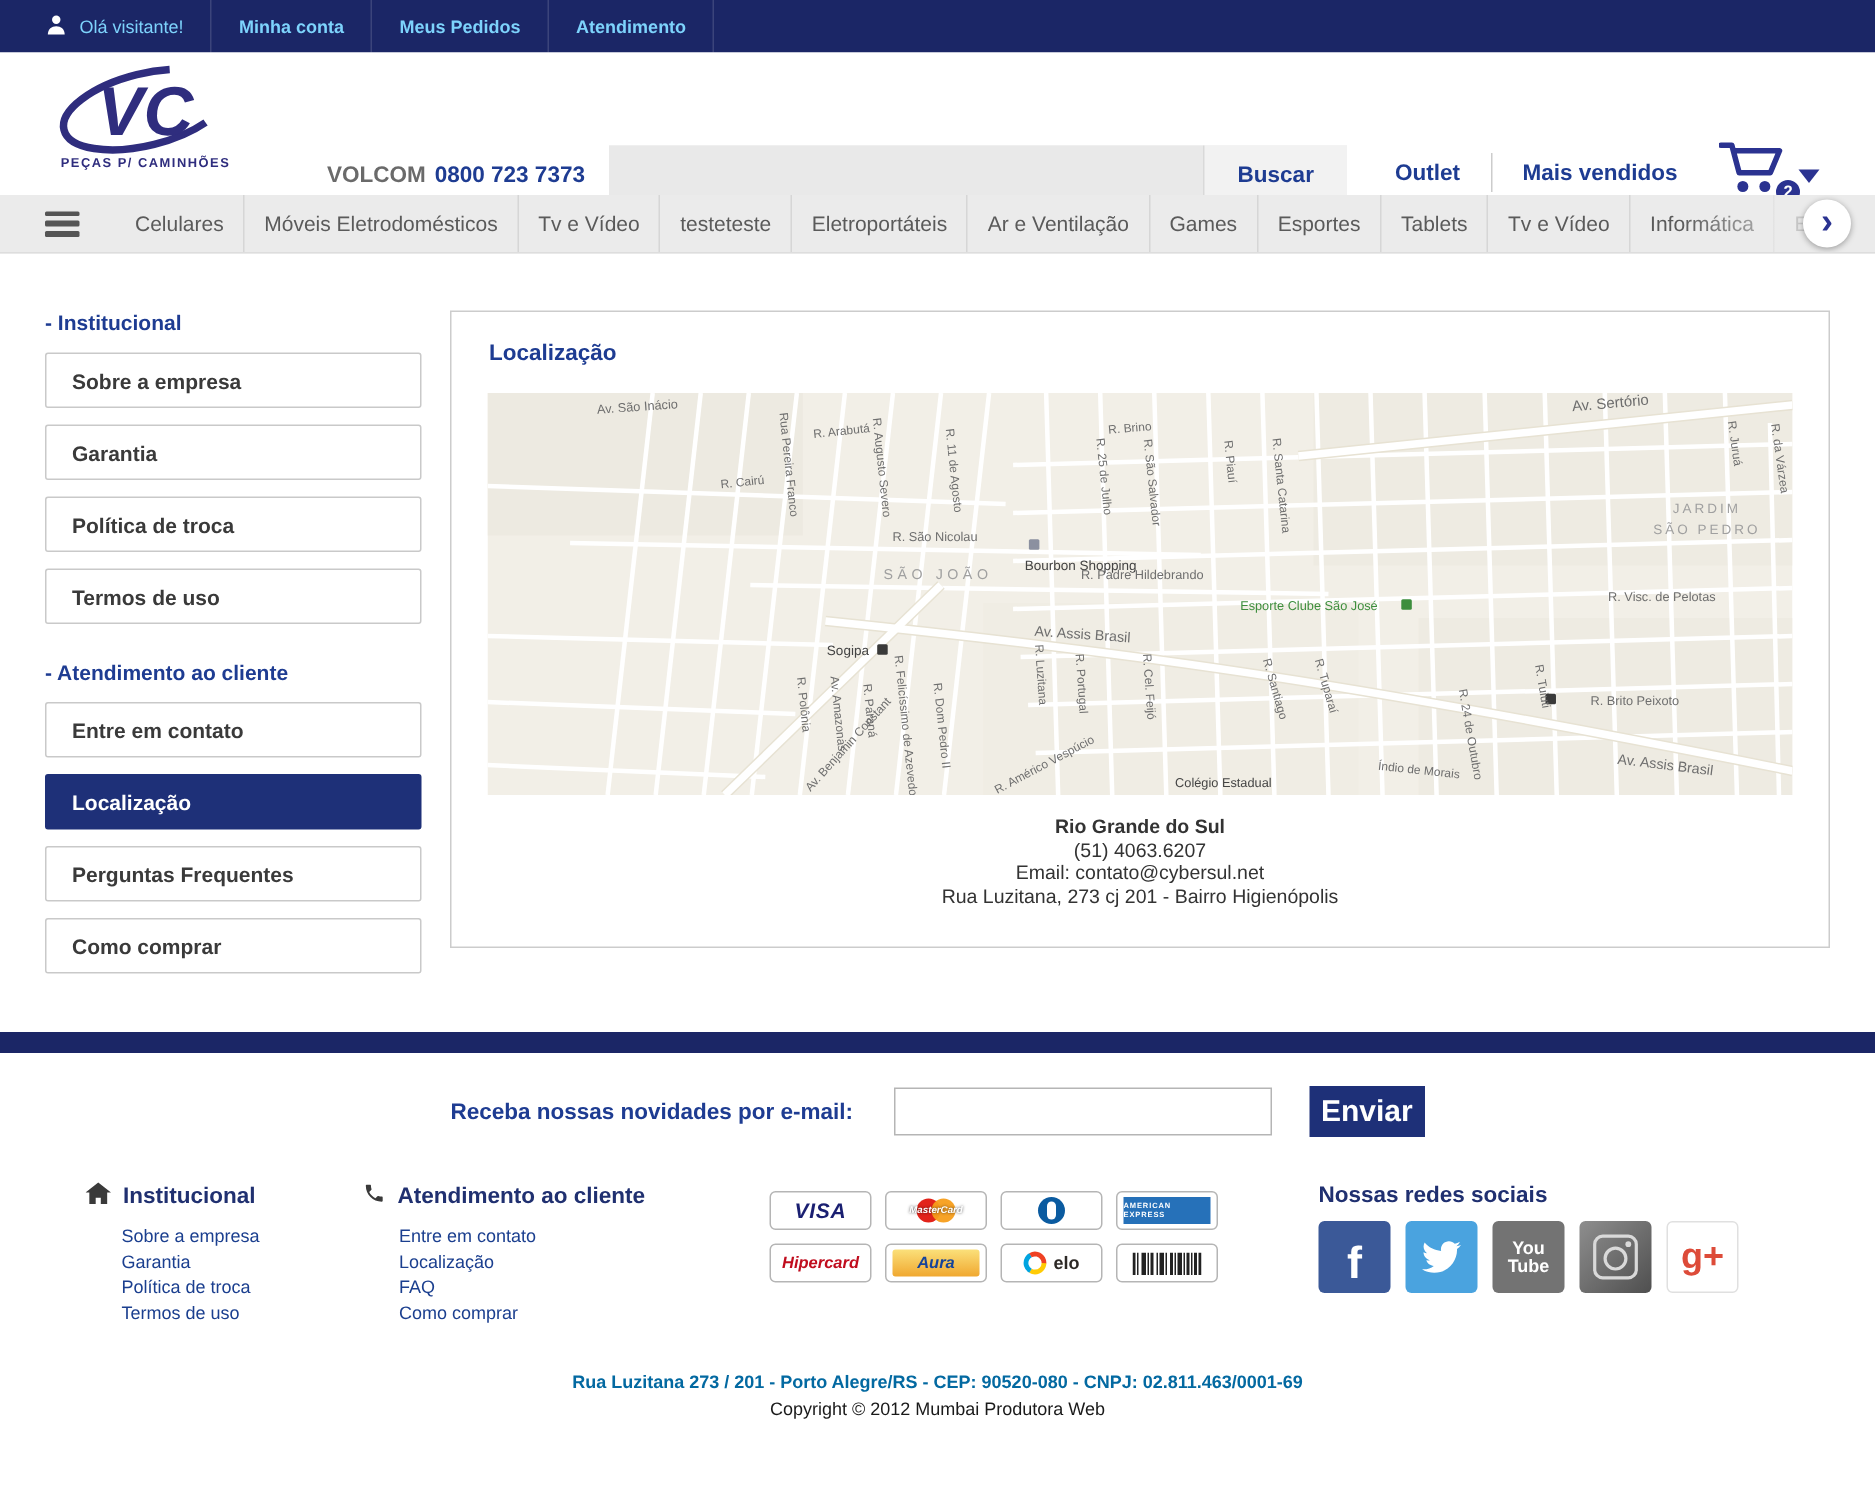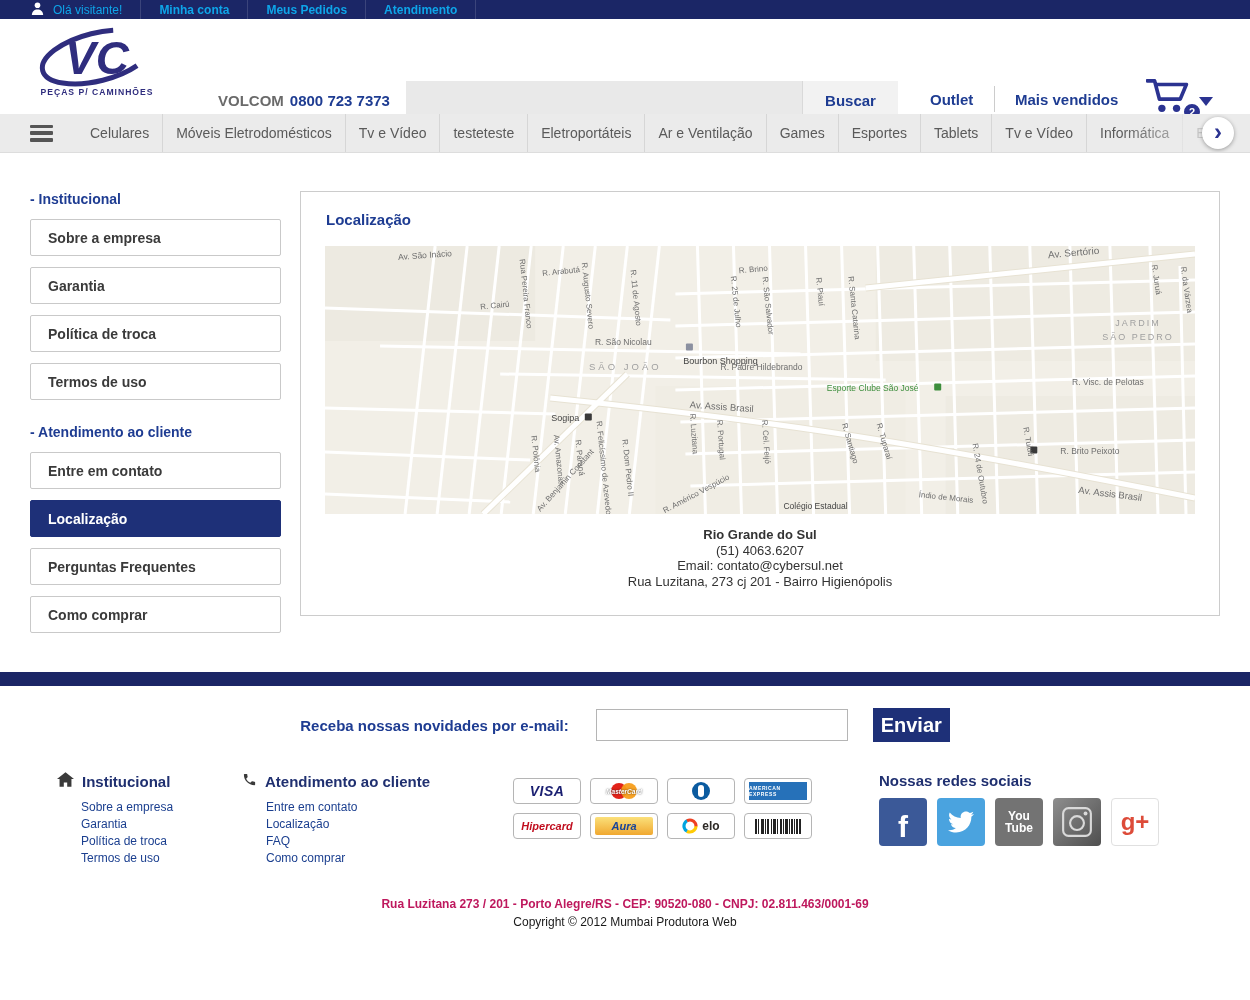--- a/index.html
+++ b/index.html
@@ -2,21 +2,21 @@
 <html><head>
 <meta charset="utf-8">
 <title>Localização</title>
 <style>
   *{box-sizing:border-box;margin:0;padding:0;}
   html,body{margin:0;}
   body{font-family:"Liberation Sans",sans-serif;background:#fff;}
   .page{width:1250px;height:1000px;position:relative;overflow:hidden;background:#fff;}
 
   
-  .topbar{height:19px;background:#1b2666;display:flex;align-items:stretch;color:#0ea5e9;font-size:12px;}
+  .topbar{height:35px;background:#1b2666;display:flex;align-items:stretch;color:#7dd3fc;font-size:12px;}
   .greeting{display:flex;align-items:center;gap:8px;padding:0 18px 0 30px;}
   .topbar-nav{display:flex;}
   .topbar-item{display:flex;align-items:center;padding:0 18px;font-weight:bold;cursor:pointer;border-left:1px solid rgba(255,255,255,.14);}
   .topbar-item:last-child{border-right:1px solid rgba(255,255,255,.14);}
 
   
   .header{height:95px;position:relative;background:#fff;}
   .logo{position:absolute;left:35px;top:8px;cursor:pointer;}
   .brandphone{position:absolute;left:218px;top:73px;font-size:15px;font-weight:bold;color:#6a6a6a;}
   .brandphone .num{color:#1e3c92;margin-left:6px;}
@@ -85,21 +85,21 @@
   .soc{width:48px;height:48px;border-radius:4px;display:flex;align-items:center;justify-content:center;cursor:pointer;}
   .soc-fb{background:#3b5998;}
   .fb-f{color:#fff;font-weight:bold;font-size:30px;margin-top:10px;}
   .soc-tw{background:#4aa3df;}
   .soc-yt{background:#737373;flex-direction:column;line-height:12px;}
   .yt-t{color:#fff;font-weight:bold;font-size:12px;}
   .soc-ig{background:linear-gradient(135deg,#8e8e8e,#4f4f4f);}
   .soc-gp{background:#fff;border:1px solid #e0e0e0;}
   .gp-t{color:#dd4b39;font-weight:bold;font-size:24px;}
 
-  .footer-address{text-align:center;font-size:12px;font-weight:bold;color:#be185d;margin-top:30px;}
+  .footer-address{text-align:center;font-size:12px;font-weight:bold;color:#0369a1;margin-top:30px;}
   .footer-copy{text-align:center;font-size:12px;color:#1a1a1a;margin-top:4px;}
 </style>
 </head>
 <body>
 
 <div class="page">
 
   <header class="topbar">
     <div class="greeting">
       <span>

